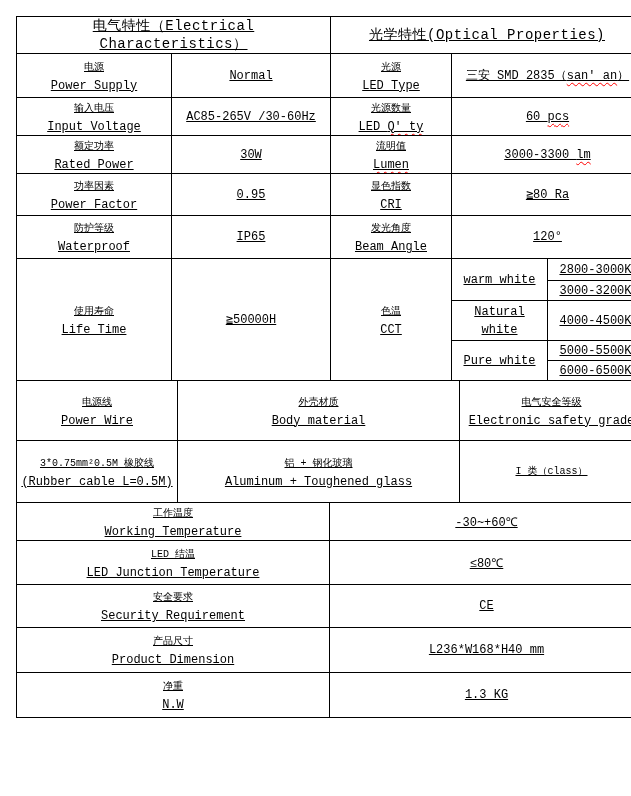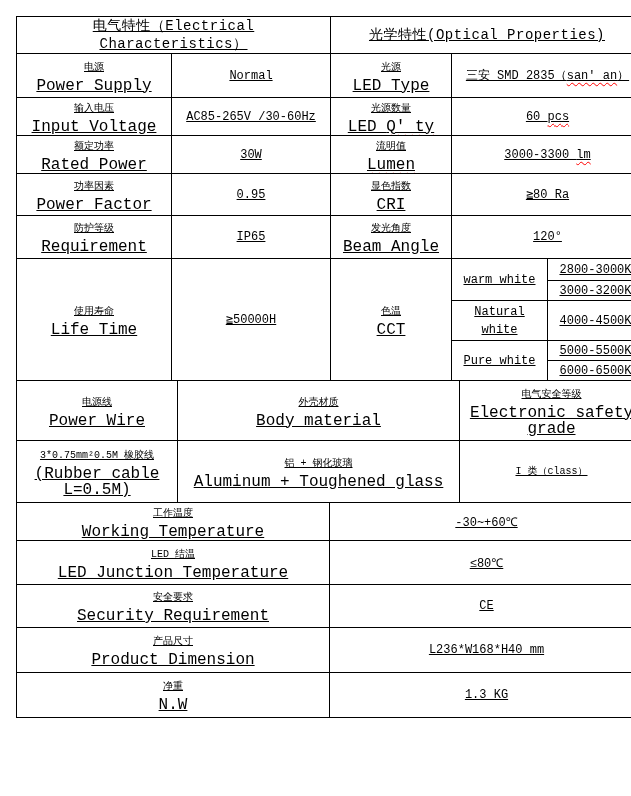--- a/index.html
+++ b/index.html
@@ -3,21 +3,21 @@
 <meta charset="utf-8">
 <style>
   html,body { margin:0; padding:0; background:#ffffff; color:#000000; }
   body { width:631px; font-family:"Liberation Mono","DejaVu Sans Mono",monospace; }
   .doc { width:627px; margin:16px;text-decoration:underline; }
   table { border-collapse:collapse; table-layout:fixed; width:627px; }
   table.stacked { margin-top:-1px; }
   td { border:1px solid #000; text-align:center; vertical-align:middle; padding:0 2px; overflow:hidden; }
   .hdr { font-size:14px; letter-spacing:0.5px; }
   .cn { font-size:10px; line-height:20px; }
-  .en { font-size:16px; line-height:16px; }
+  .en { font-size:12px; line-height:16px; }
   .val { font-size:12px; }
   .val2 { font-size:12px; line-height:18px; }
   .wavy { text-decoration-line:underline; text-decoration-style:wavy; text-decoration-color:#ff0000; text-decoration-thickness:1px; text-underline-offset:3px; }
   
   .r36{height:36px} .r44{height:44px} .r38{height:38px} .r42{height:42px} .r43{height:43px}
   .r22{height:22px} .r20{height:20px} .r40{height:40px}
   .r60{height:60px} .r62{height:62px} .r45{height:45px}
 </style>
 </head>
 <body>
@@ -86,21 +86,21 @@
       <td>
         <div class="cn">显色指数</div>
         <div class="en"><span>CRI</span><span class="wavy"></span></div>
       </td>
       <td colspan="2" class="val"><span>≧80 Ra</span><span class="wavy"></span><span></span></td>
     </tr>
 
     <tr class="r43">
       <td>
         <div class="cn">防护等级</div>
-        <div class="en">Requirement</div>
+        <div class="en">Waterproof</div>
       </td>
       <td class="val">IP65</td>
       <td>
         <div class="cn">发光角度</div>
         <div class="en"><span>Beam Angle</span><span class="wavy"></span></div>
       </td>
       <td colspan="2" class="val"><span>120°</span><span></span><span></span></td>
     </tr>
 
     <tr class="r22">

